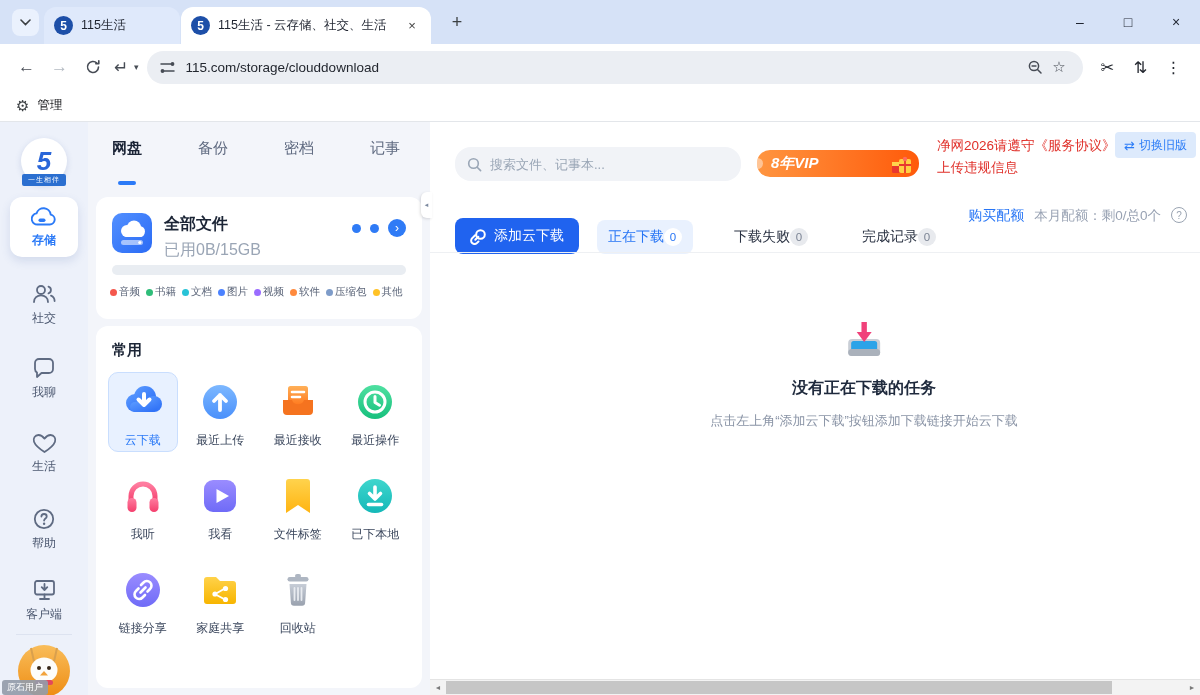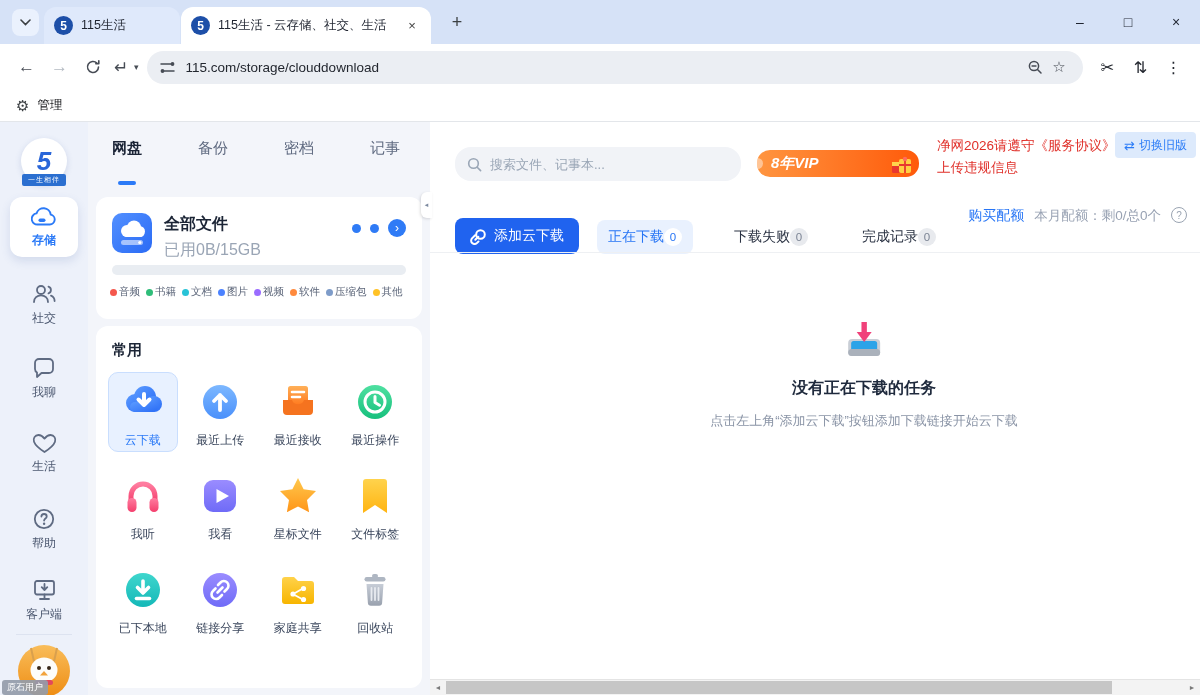--- a/index.html
+++ b/index.html
@@ -466,26 +466,20 @@
         </div>
 
         <div class="gcell">
           <svg width="44" height="44" viewBox="0 0 44 44">
             <rect x="6" y="6" width="32" height="32" rx="9" fill="url(#gPurple)"></rect>
             <path d="M18.5 15l12.5 7-12.5 7z" fill="#fff"></path>
           </svg>
           <span class="glabel">我看</span>
         </div>
 
-        <div class="gcell">
-          <svg width="44" height="44" viewBox="0 0 44 44">
-            <path d="M22 4l5.6 11.3 12.4 1.8-9 8.8 2.1 12.3L22 32.4 10.9 38.2 13 25.9l-9-8.8 12.4-1.8z" fill="url(#gStar)"></path>
-          </svg>
-          <span class="glabel">星标文件</span>
-        </div>
 
         <div class="gcell">
           <svg width="44" height="44" viewBox="0 0 44 44">
             <path d="M13 5h18a3 3 0 0 1 3 3v31l-12-8-12 8V8a3 3 0 0 1 3-3z" fill="url(#gYellow)"></path>
           </svg>
           <span class="glabel">文件标签</span>
         </div>
 
         <div class="gcell">
           <svg width="44" height="44" viewBox="0 0 44 44">

